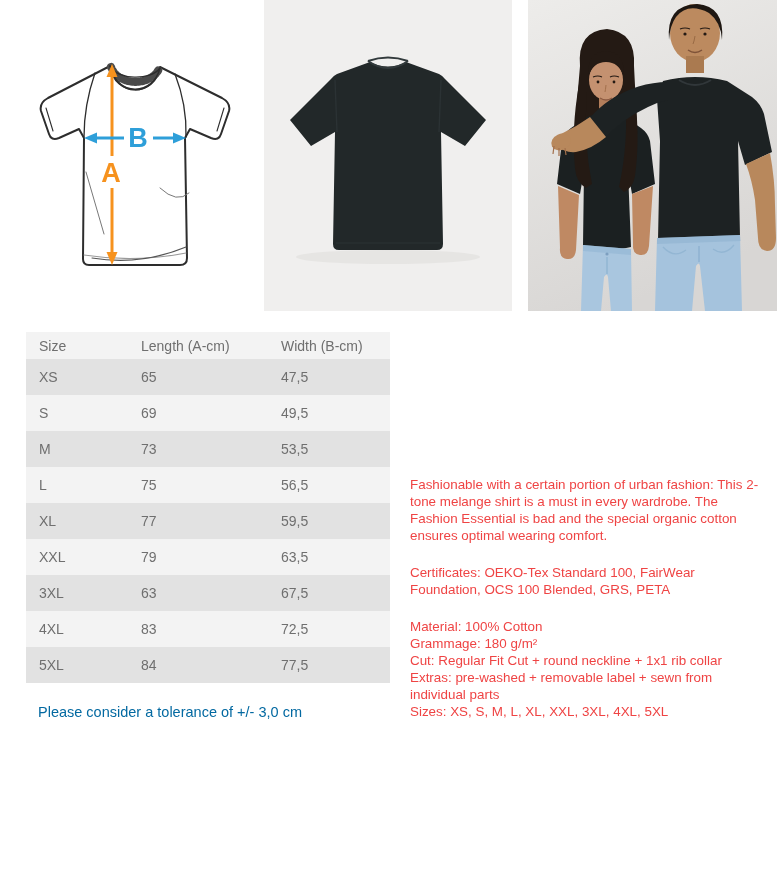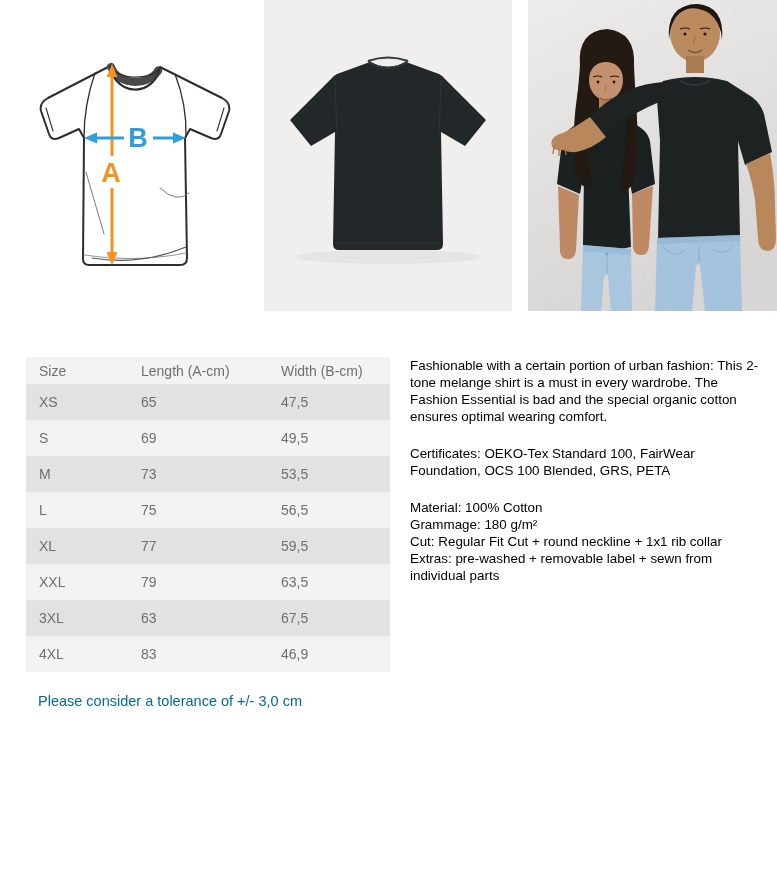--- a/index.html
+++ b/index.html
@@ -11,21 +11,21 @@
     overflow:hidden;
     position:relative;
   }
   .top-row { display:flex; gap:16px; height:311px; }
   .panel { height:311px; flex:none; }
   .panel svg { display:block; }
   .panel-diagram { width:248px; background:#ffffff; }
   .panel-flat { width:248px; background:#f0efee; }
   .panel-models { width:249px; }
 
-  .content-row { display:flex; margin-top:46px; }
+  .content-row { display:flex; margin-top:21px;align-items:flex-end; }
   .left-col { width:410px; flex:none; }
 
   table.size-table {
     margin-left:26px;
     width:364px;
     border-collapse:collapse;
     font-size:14px;
     color:#6f6f6f;
     table-layout:fixed;
   }
@@ -42,21 +42,21 @@
   table.size-table tbody tr:nth-child(even) { background:#f3f3f3; }
 
   .tolerance-note {
     margin:21px 0 0 38px;
     font-size:14.5px;
     color:#0369a1;
   }
 
   .right-col {
     width:362px;
-    color:#000000;
+    color:#ef4444;
     font-size:13.4px;
     line-height:17px;
     padding-right:5px;
   }
   .right-col p { margin:0 0 20px 0; white-space:pre-line; }
   .spec-lines { margin-top:4px; }
   .spec-line { min-height:17px; }
 </style>
 </head>
 <body>
@@ -221,30 +221,36 @@
             <td>63,5</td>
           </tr>
         <tr>
             <td>3XL</td>
             <td>63</td>
             <td>67,5</td>
           </tr>
         <tr>
             <td>4XL</td>
             <td>83</td>
-            <td>46,9</td>
+            <td>72,5</td>
+          </tr>
+        <tr>
+            <td>5XL</td>
+            <td>84</td>
+            <td>77,5</td>
           </tr>
       </tbody>
     </table>
     <div class="tolerance-note">Please consider a tolerance of +/- 3,0 cm</div>
   </div>
 
   <div class="right-col">
     <p>Fashionable with a certain portion of urban fashion: This 2-tone melange shirt is a must in every wardrobe. The Fashion Essential is bad and the special organic cotton ensures optimal wearing comfort.</p>
     <p>Certificates: OEKO-Tex Standard 100, FairWear Foundation, OCS 100 Blended, GRS, PETA</p>
     <div class="spec-lines">
       <div class="spec-line">Material: 100% Cotton</div>
       <div class="spec-line">Grammage: 180 g/m²</div>
       <div class="spec-line">Cut: Regular Fit Cut + round neckline + 1x1 rib collar</div>
       <div class="spec-line">Extras: pre-washed + removable label + sewn from individual parts</div>
+      <div class="spec-line">Sizes: XS, S, M, L, XL, XXL, 3XL, 4XL, 5XL</div>
     </div>
   </div>
 </div>
 
 </body></html>

